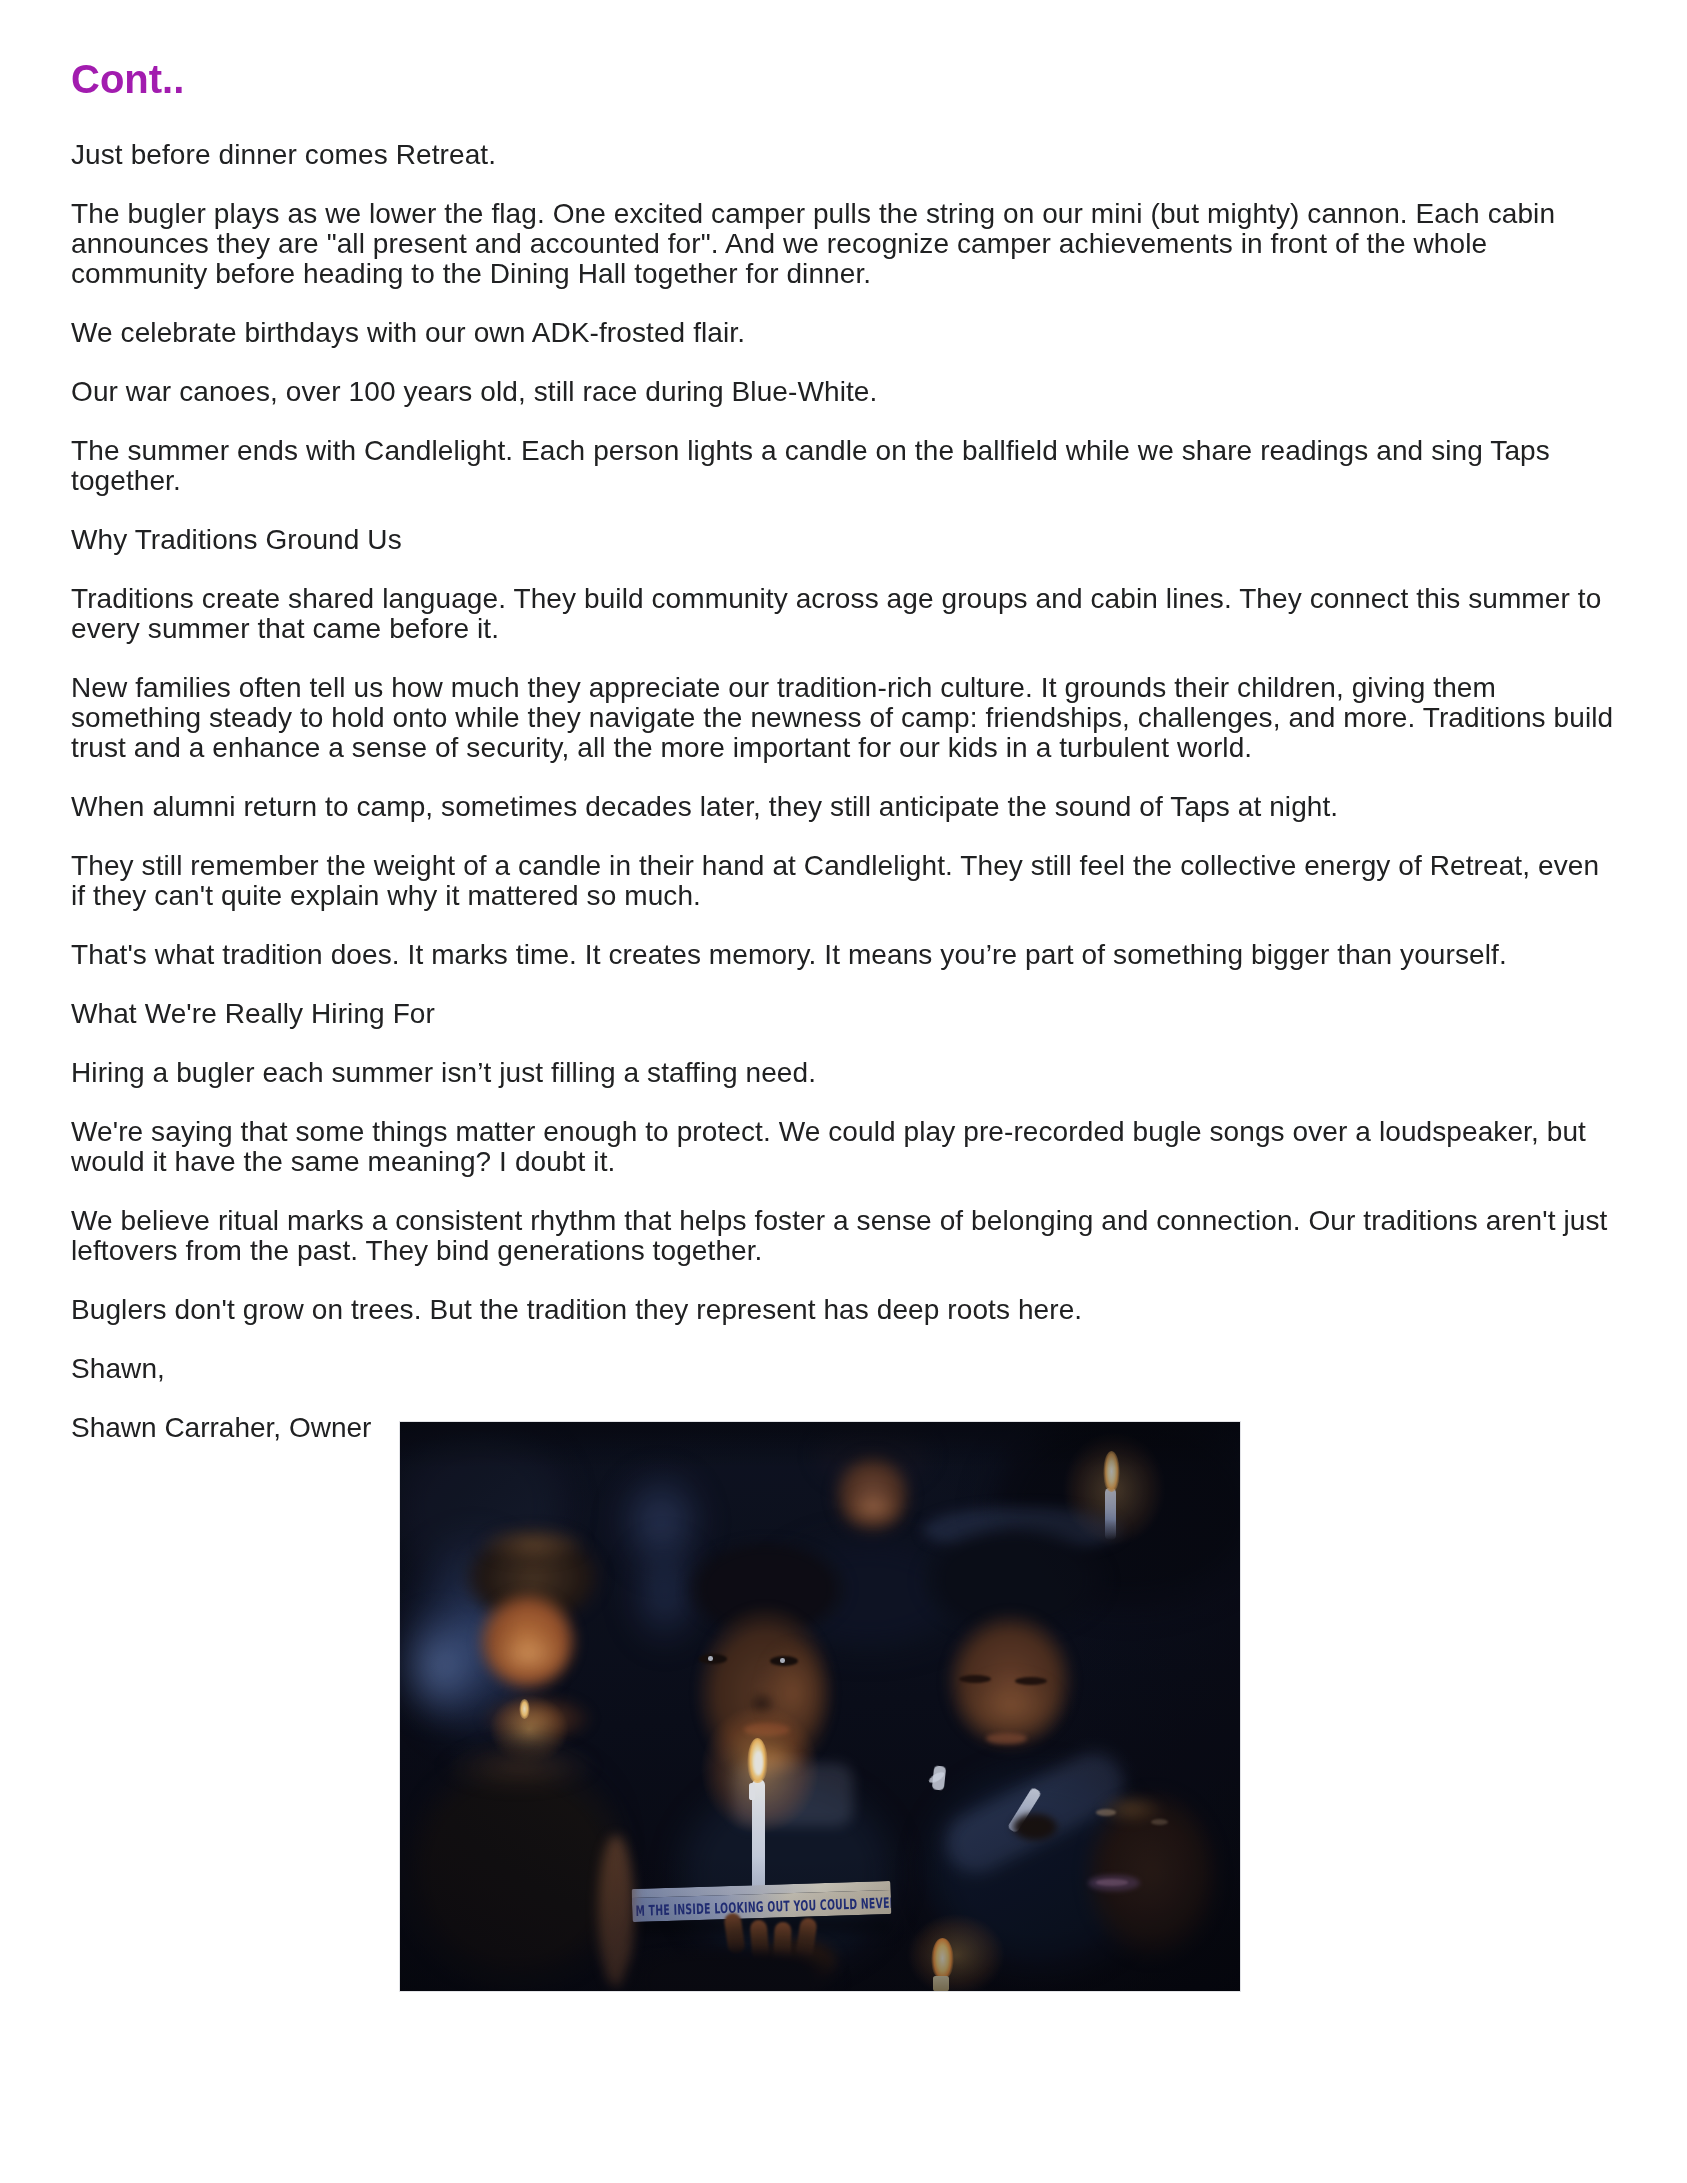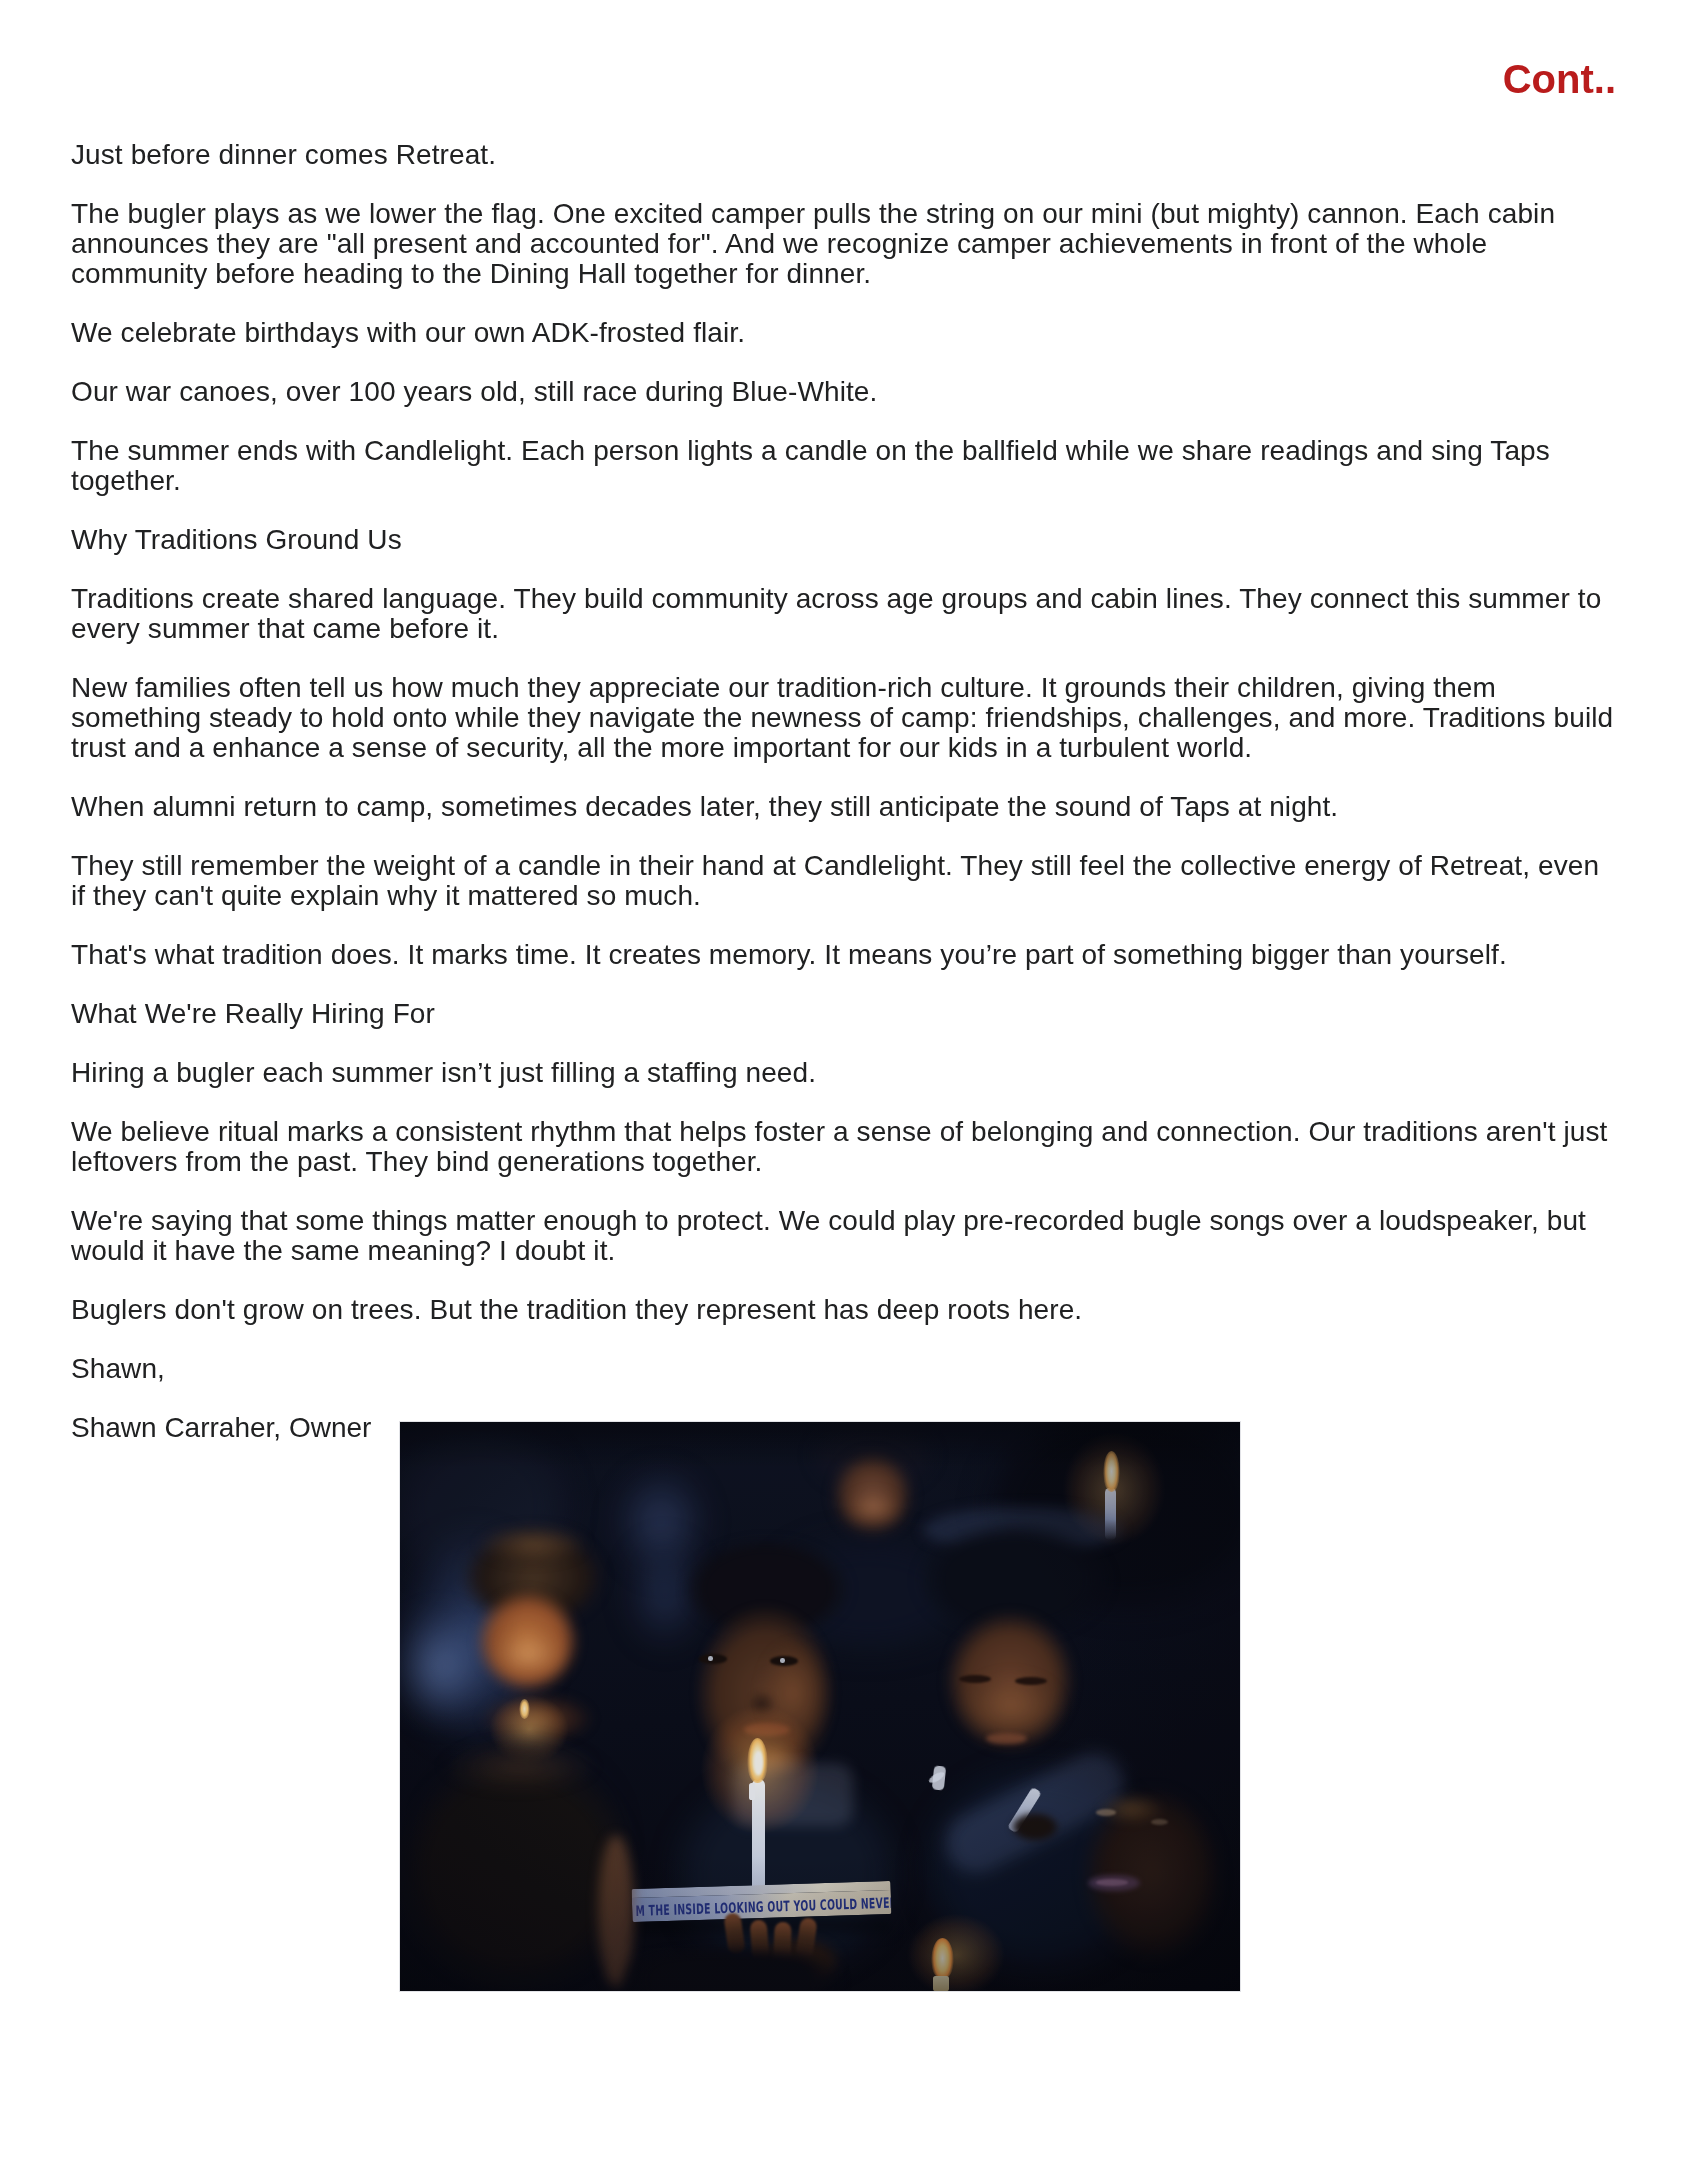--- a/index.html
+++ b/index.html
@@ -10,21 +10,21 @@
     font-family:"Liberation Sans", sans-serif;
     color:#202122;
     overflow:hidden;
   }
   .content {
     position:absolute; left:71px; top:56px;
     width:1545px;
   }
   .doc-title {
     font-size:40px; font-weight:bold; line-height:46px;
-    text-align:right; margin:0 0 38px 0; color:#b91c1c;
+    text-align:left; margin:0 0 38px 0; color:#a21caf;
   }
   .para {
     font-size:28px; line-height:30px;
     margin:0 0 29px 0;
     letter-spacing:0.1px;
   }
   .heading { font-weight:normal; }
   .sig-row { white-space:nowrap; margin:0; }
   .sig-text { font-size:28px; line-height:30px; display:inline-block; vertical-align:top; }
 
@@ -254,22 +254,22 @@
     <div class="para">Our war canoes, over 100 years old, still race during Blue-White.</div>
     <div class="para">The summer ends with Candlelight. Each person lights a candle on the ballfield while we share readings and sing Taps together.</div>
     <div class="para heading">Why Traditions Ground Us</div>
     <div class="para">Traditions create shared language. They build community across age groups and cabin lines. They connect this summer to every summer that came before it.</div>
     <div class="para">New families often tell us how much they appreciate our tradition-rich culture. It grounds their children, giving them something steady to hold onto while they navigate the newness of camp: friendships, challenges, and more. Traditions build trust and a enhance a sense of security, all the more important for our kids in a turbulent world.</div>
     <div class="para">When alumni return to camp, sometimes decades later, they still anticipate the sound of Taps at night.</div>
     <div class="para">They still remember the weight of a candle in their hand at Candlelight. They still feel the collective energy of Retreat, even if they can't quite explain why it mattered so much.</div>
     <div class="para">That's what tradition does. It marks time. It creates memory. It means you’re part of something bigger than yourself.</div>
     <div class="para heading">What We're Really Hiring For</div>
     <div class="para">Hiring a bugler each summer isn’t just filling a staffing need.</div>
+    <div class="para">We're saying that some things matter enough to protect. We could play pre-recorded bugle songs over a loudspeaker, but would it have the same meaning? I doubt it.</div>
     <div class="para">We believe ritual marks a consistent rhythm that helps foster a sense of belonging and connection. Our traditions aren't just leftovers from the past. They bind generations together.</div>
-    <div class="para">We're saying that some things matter enough to protect. We could play pre-recorded bugle songs over a loudspeaker, but would it have the same meaning? I doubt it.</div>
     <div class="para">Buglers don't grow on trees. But the tradition they represent has deep roots here.</div>
     <div class="para">Shawn,</div>
 
     <div class="sig-row">
       <span class="sig-text">Shawn Carraher, Owner</span><span class="photo">
         <span class="ph sq bgGrad"></span>
         <span class="ph tlHead"></span>
         <span class="ph blueL1"></span>
         <span class="ph blueL2"></span>
         <span class="ph blueMid"></span>

